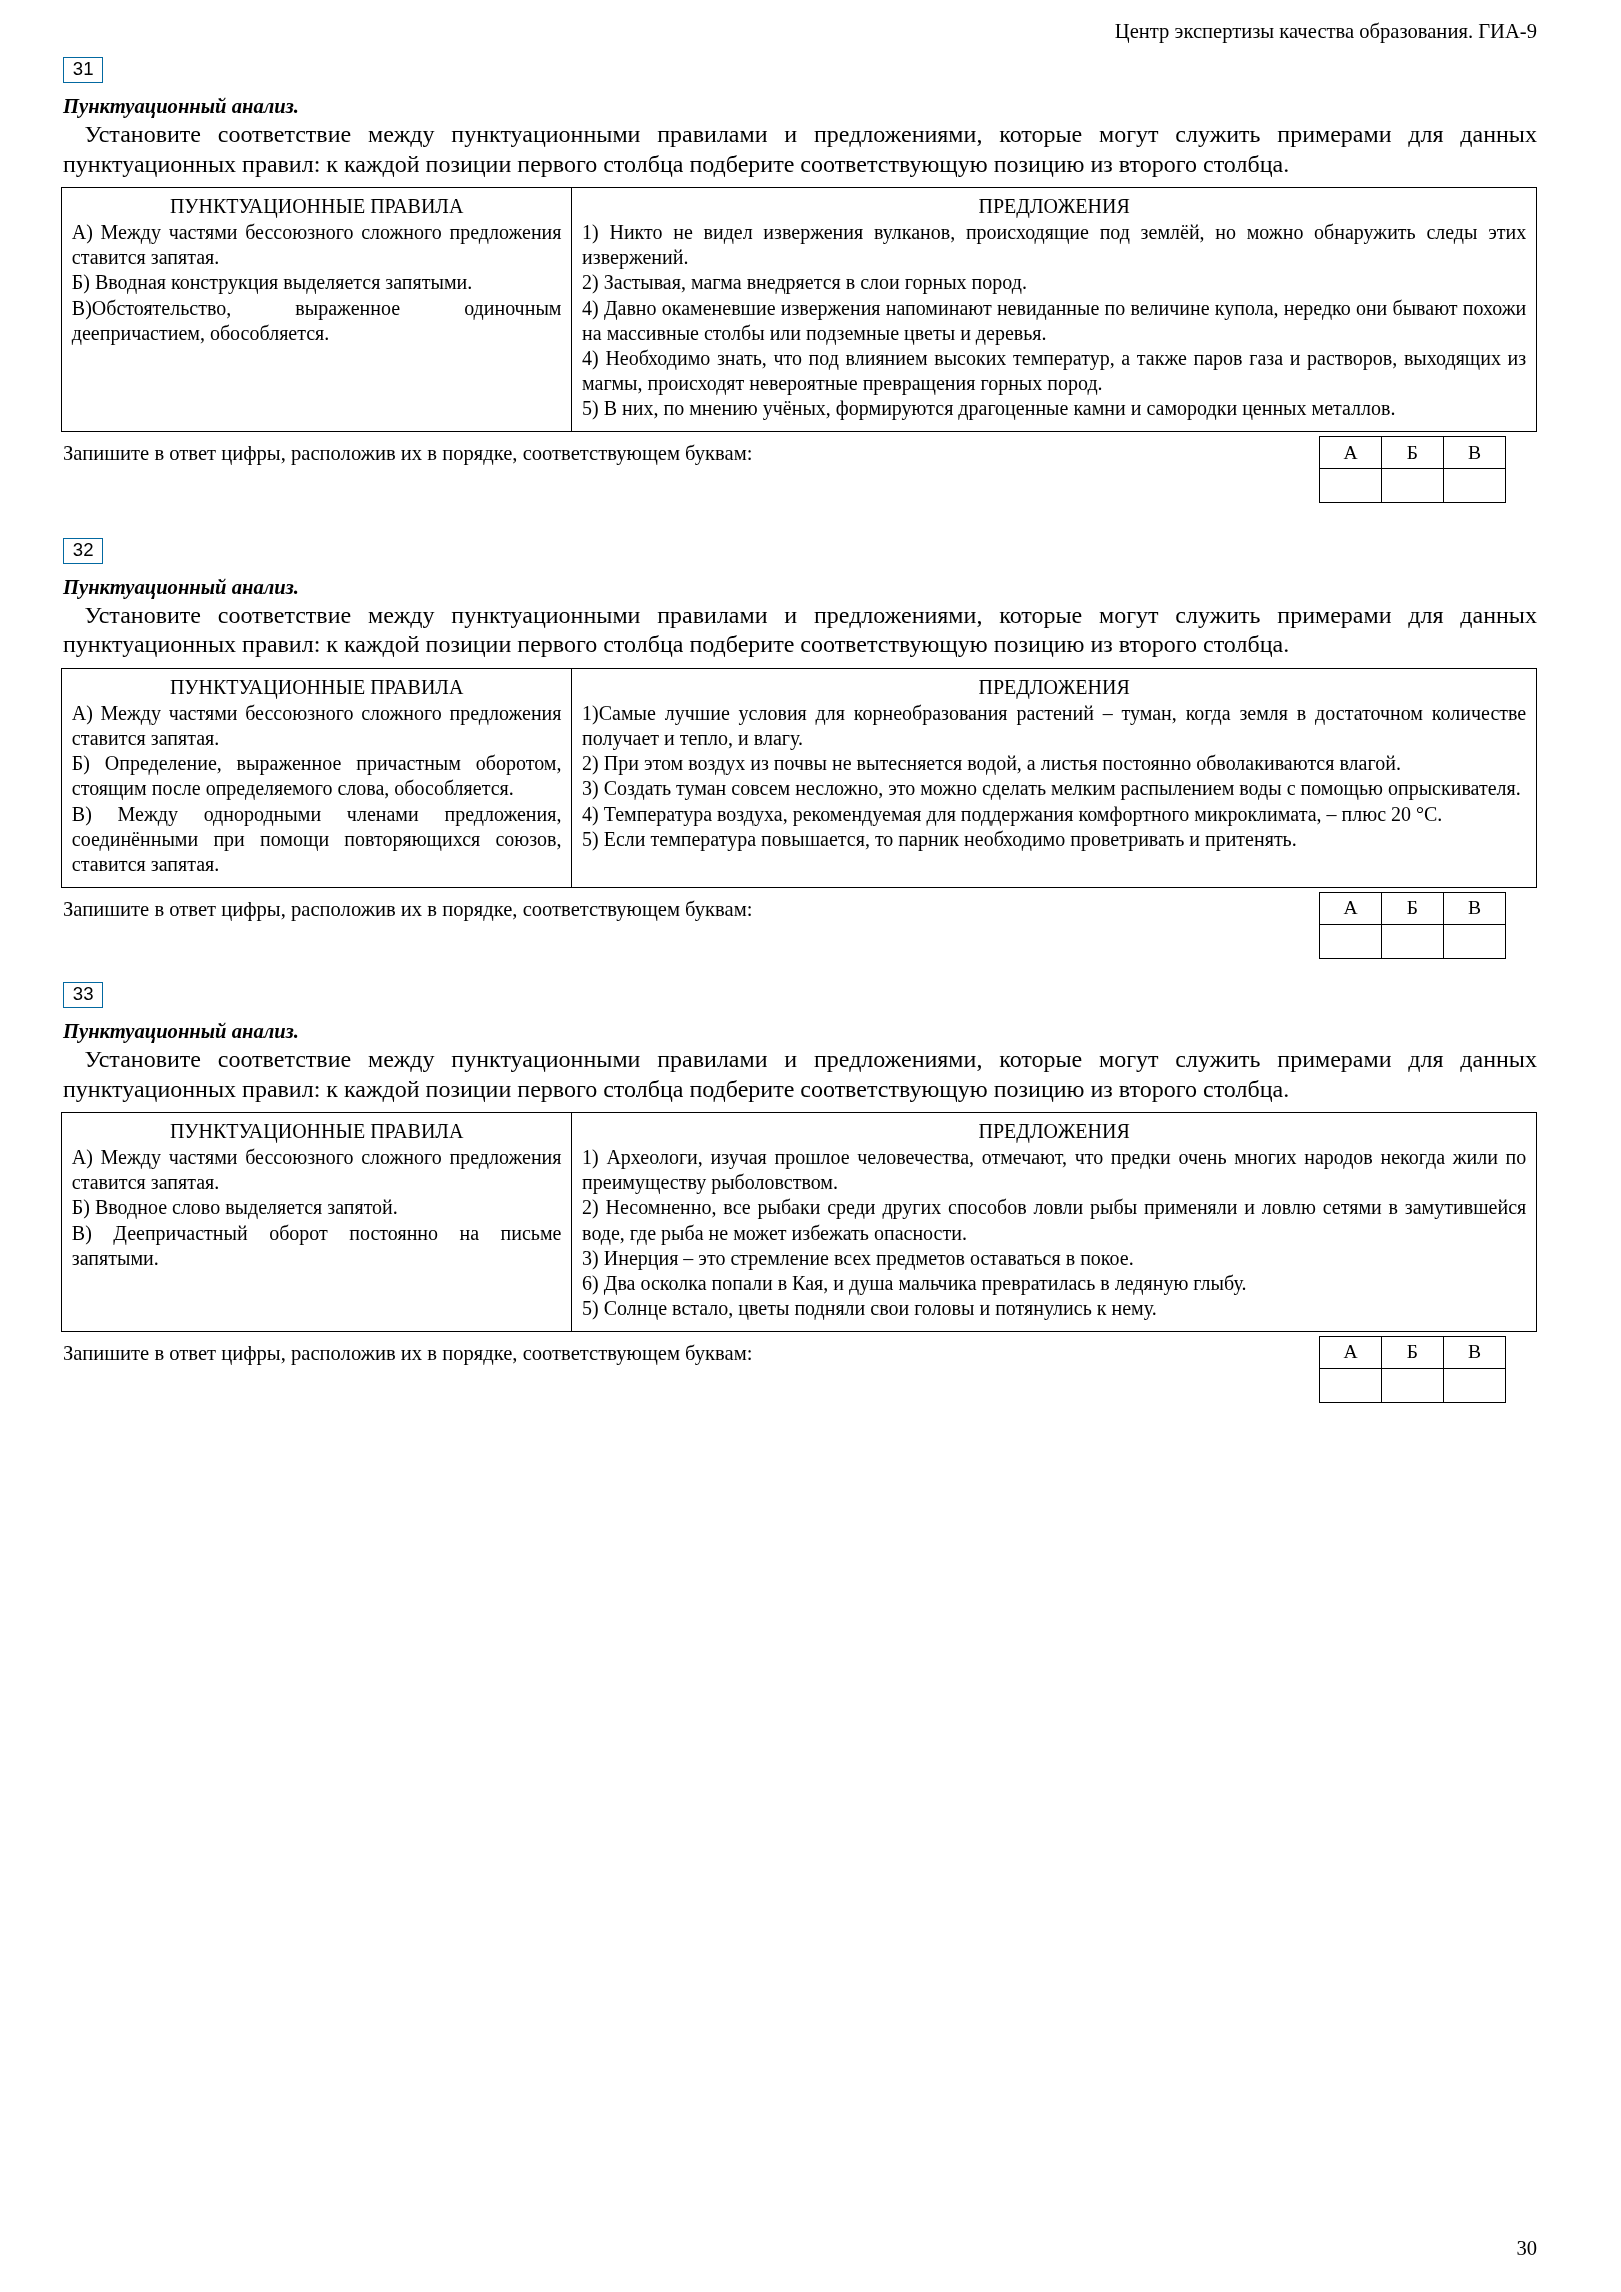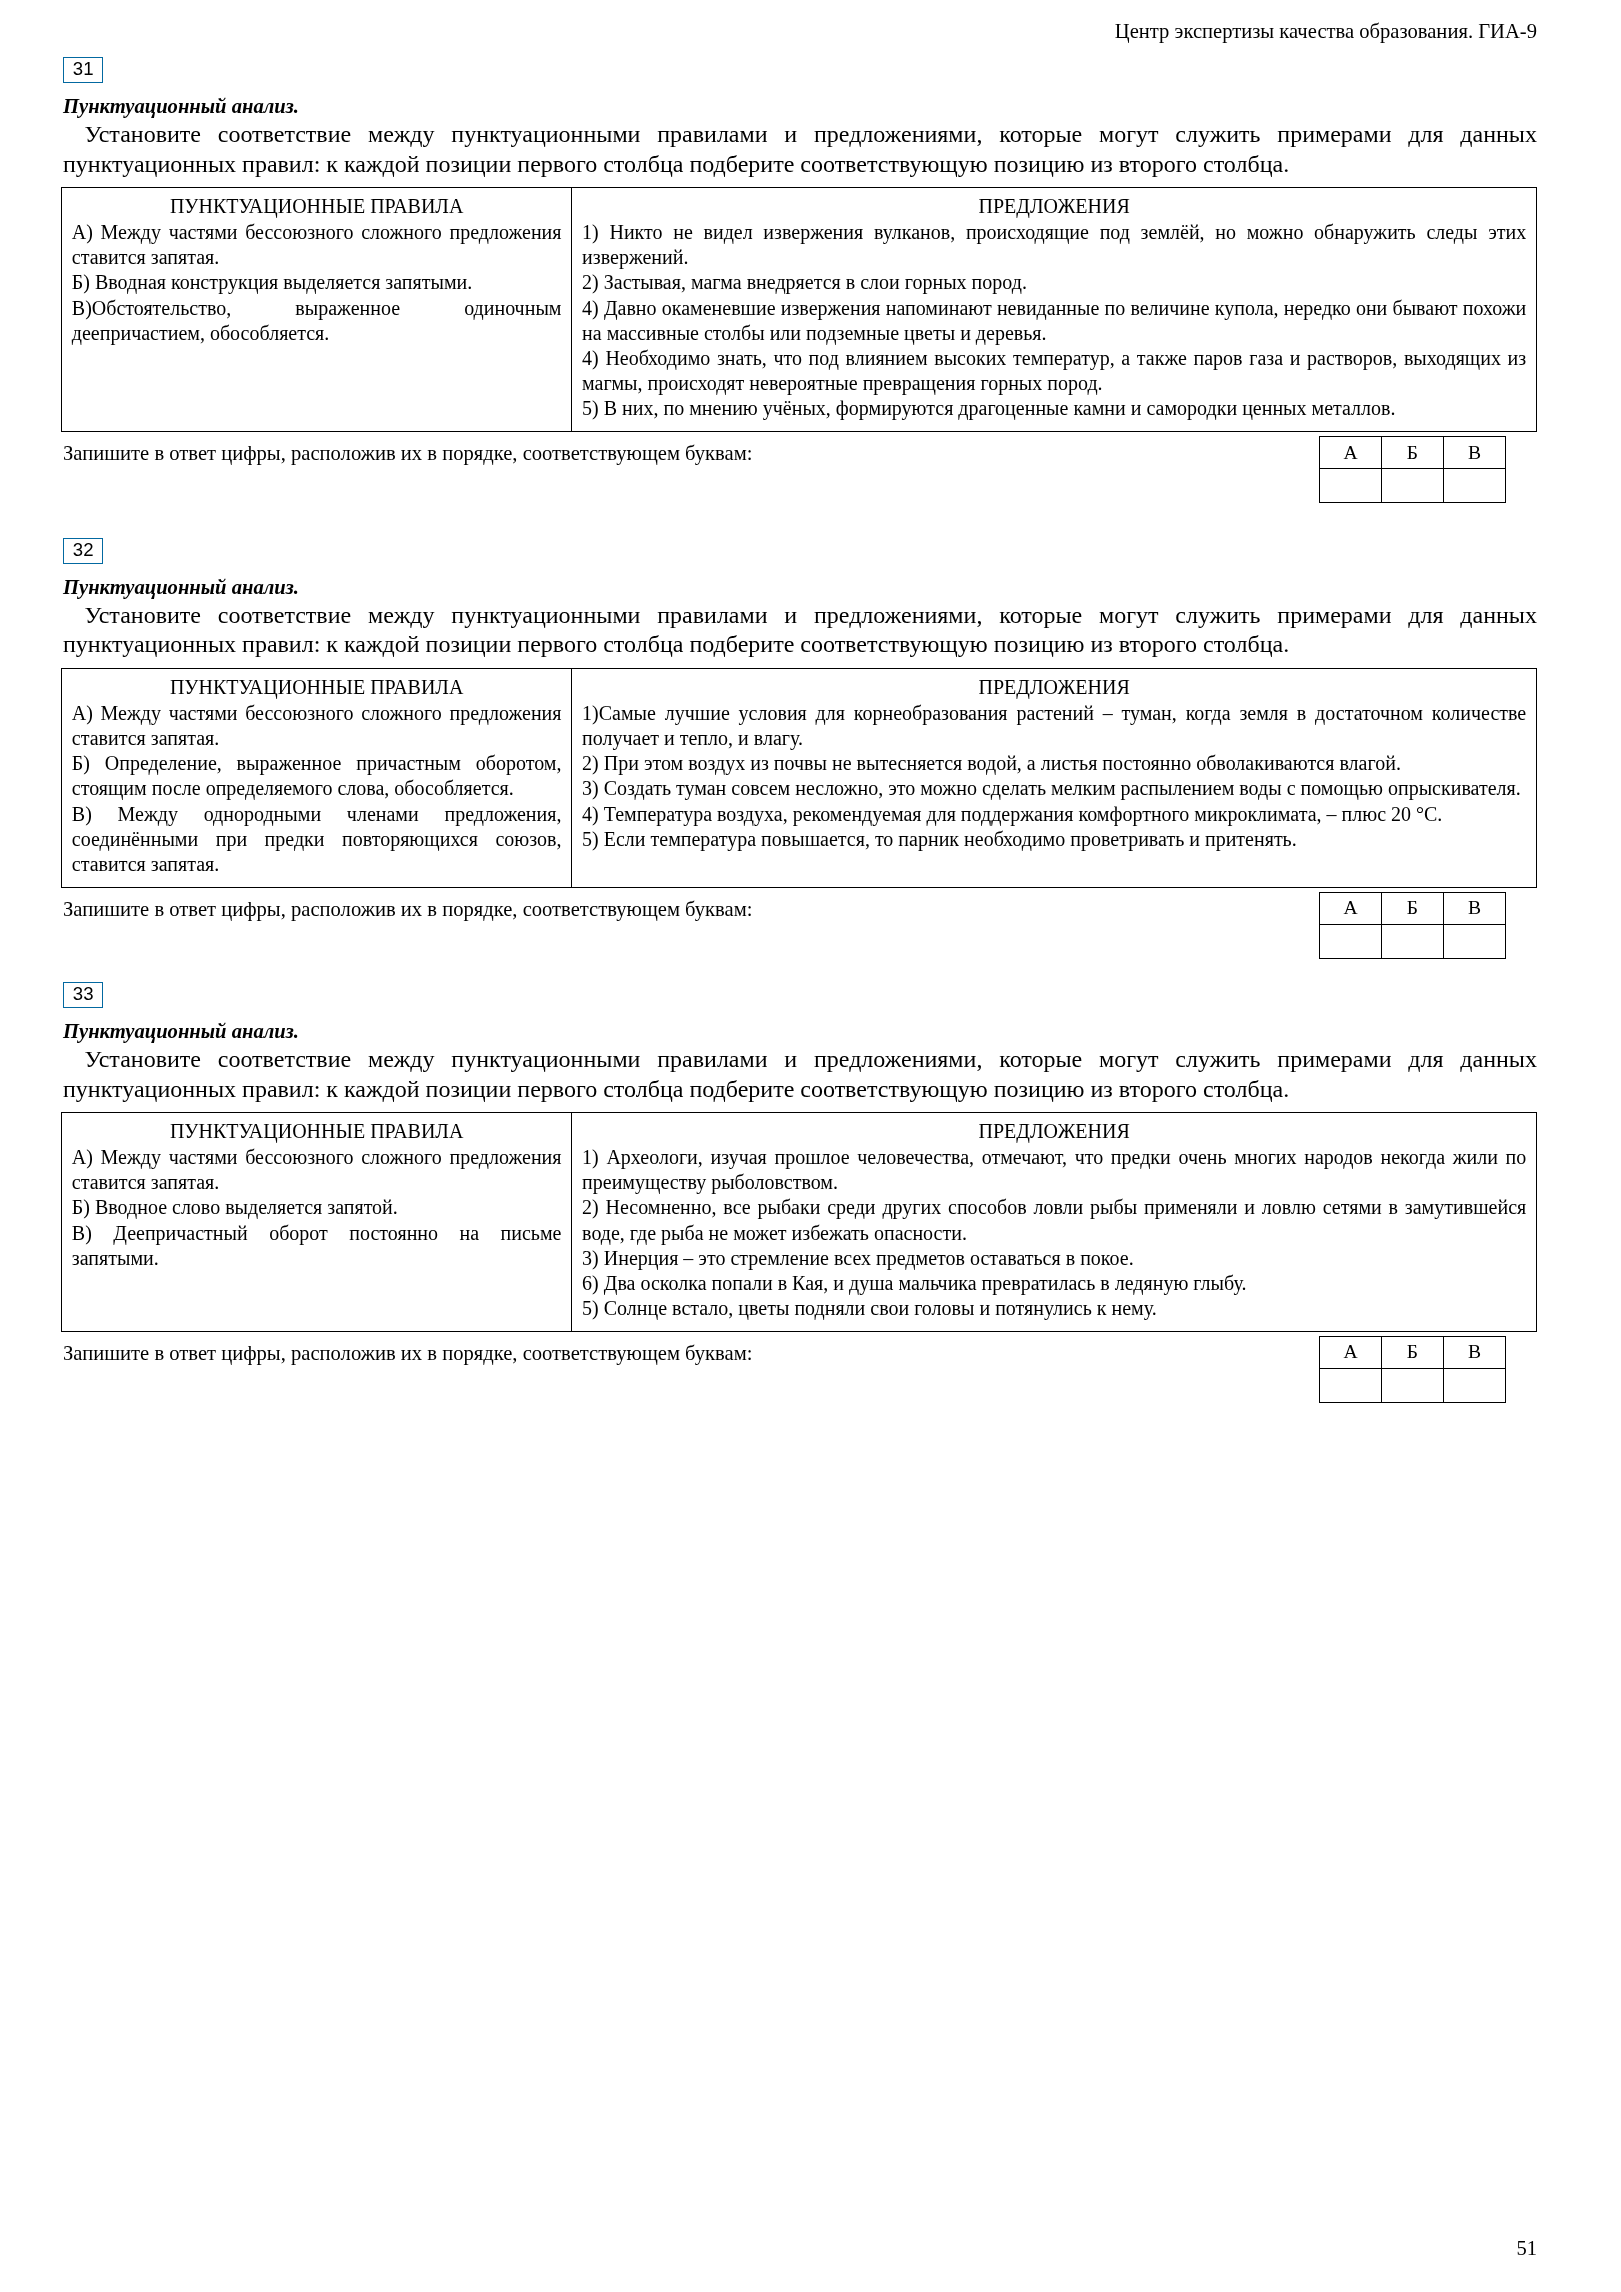--- a/index.html
+++ b/index.html
@@ -185,21 +185,21 @@
     <div class="task-instruction">Установите соответствие между пунктуационными правилами и предложениями, которые могут служить примерами для данных пунктуационных правил: к каждой позиции первого столбца подберите соответствующую позицию из второго столбца.</div>
 
     <table class="match">
       <tbody>
           <tr>
         <td class="col-left">
           <div class="col-head">ПУНКТУАЦИОННЫЕ ПРАВИЛА</div>
           <div class="col-body">
             <p>А) Между частями бессоюзного сложного предложения ставится запятая.</p>
             <p>Б) Определение, выраженное причастным оборотом, стоящим после определяемого слова, обособляется.</p>
-            <p>В) Между однородными членами предложения, соединёнными при предки повторяющихся союзов, ставится запятая.</p>
+            <p>В) Между однородными членами предложения, соединёнными при помощи повторяющихся союзов, ставится запятая.</p>
           </div>
         </td>
         <td class="col-right">
           <div class="col-head">ПРЕДЛОЖЕНИЯ</div>
           <div class="col-body">
             <p>1)Самые лучшие условия для корнеобразования растений – туман, когда земля в достаточном количестве получает и тепло, и влагу.</p>
             <p>2) При этом воздух из почвы не вытесняется водой, а листья постоянно обволакиваются влагой.</p>
             <p>3) Создать туман совсем несложно, это можно сделать мелким распылением воды с помощью опрыскивателя.</p>
             <p>4) Температура воздуха, рекомендуемая для поддержания комфортного микроклимата, – плюс 20 °С.</p>
             <p>5) Если температура повышается, то парник необходимо проветривать и притенять.</p>
@@ -272,15 +272,15 @@
         <tr class="empty">
           <td></td>
           <td></td>
           <td></td>
         </tr>
       </tbody>
         </table>
     </div>
   </div>
 
-  <div class="page-number">51</div>
+  <div class="page-number">30</div>
 </div>
 
 
 </body></html>

